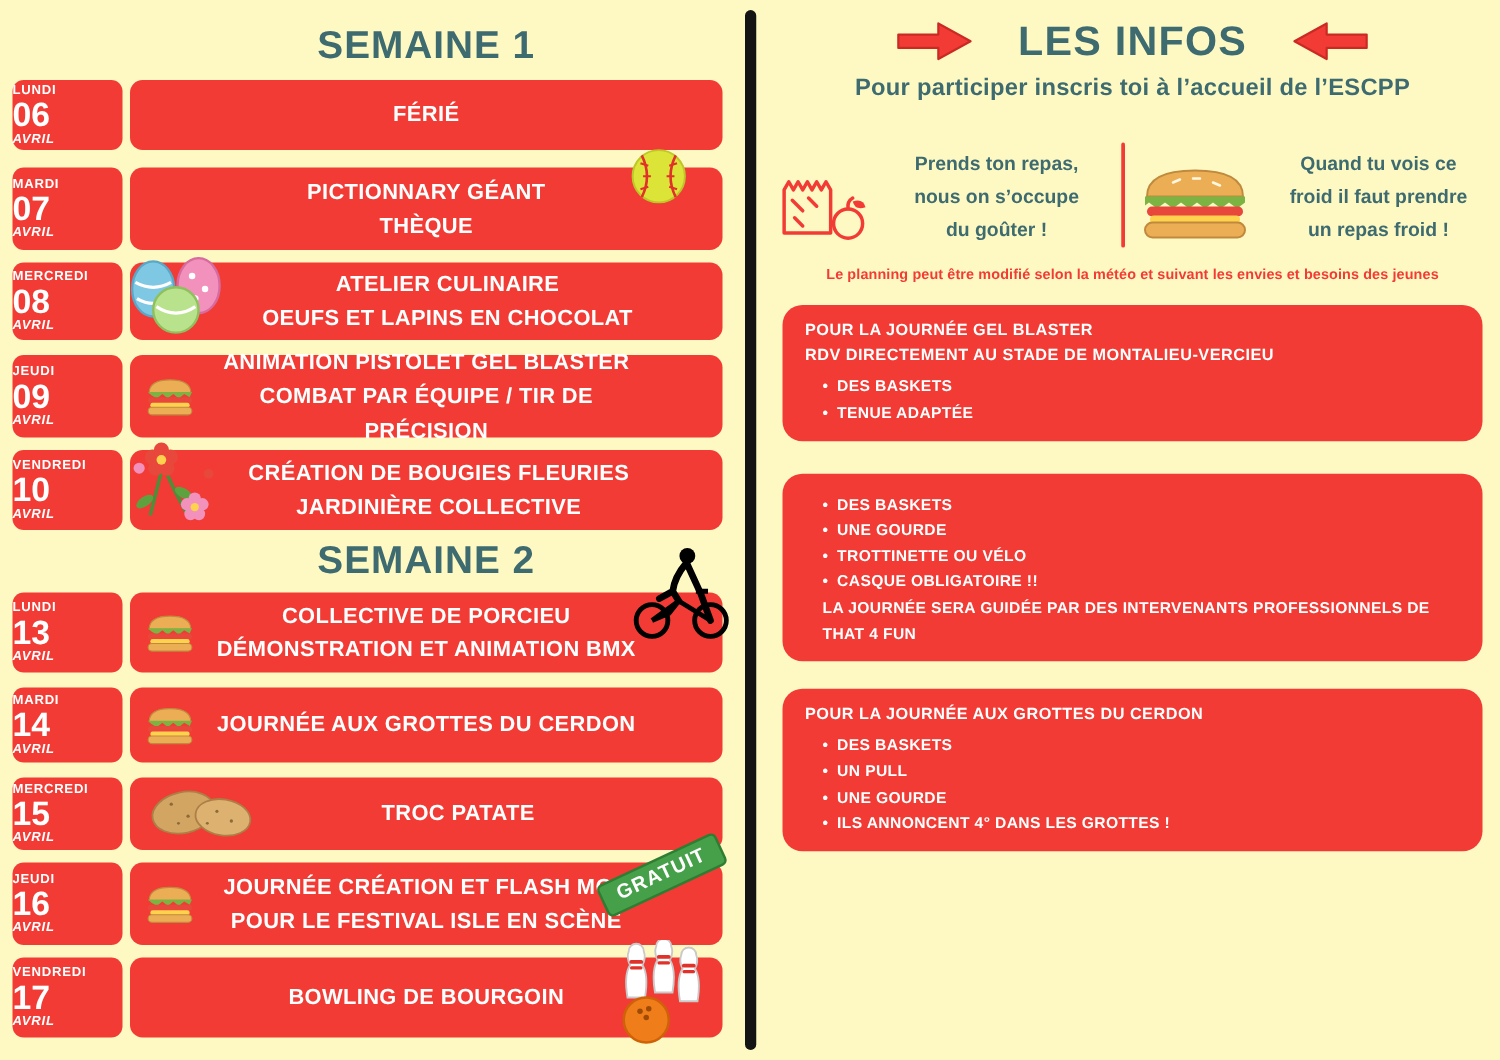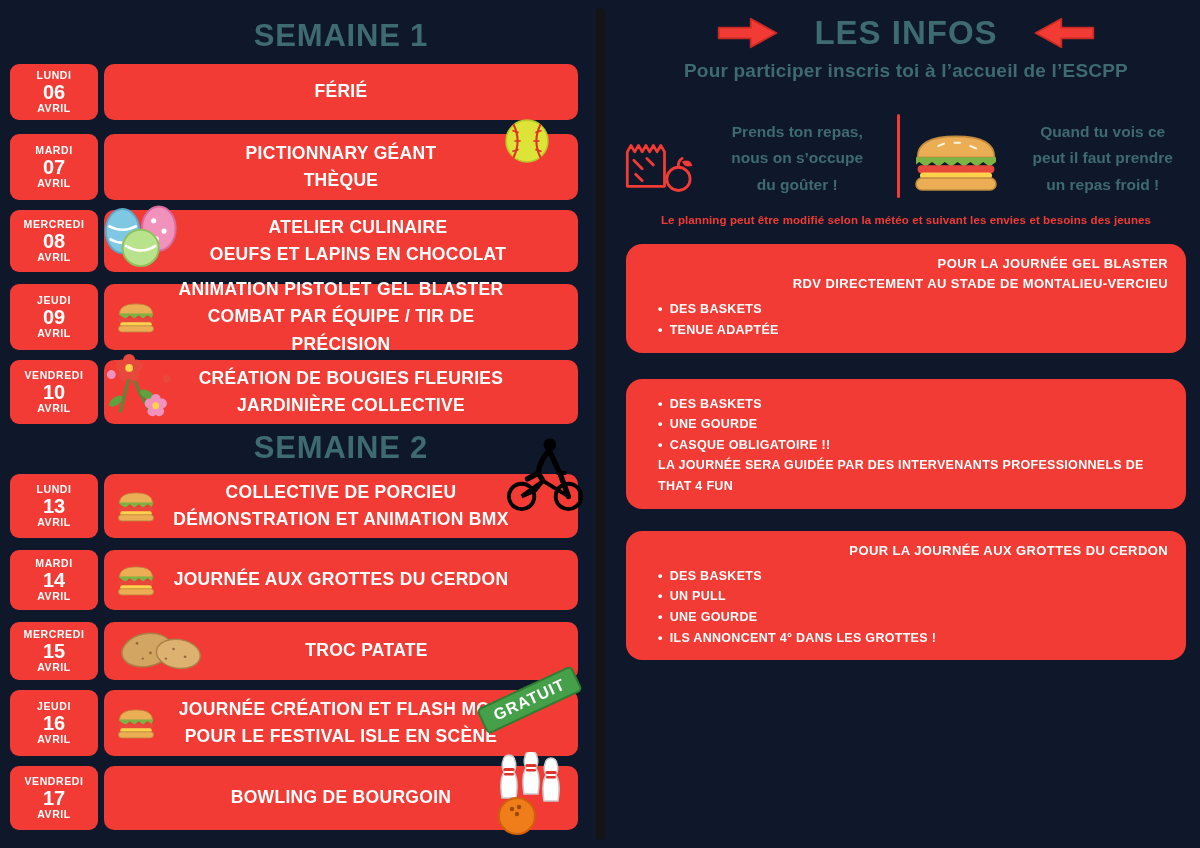--- a/index.html
+++ b/index.html
@@ -1,32 +1,32 @@
 <!DOCTYPE html>
 <html><head>
 <meta charset="utf-8">
 <style>
   html,body{margin:0;padding:0;background:#fff;}
-  .page{position:relative;width:1200px;height:848px;background:#0f172a;overflow:hidden;
+  .page{position:relative;width:1200px;height:848px;background:#fef9c3;overflow:hidden;
         font-family:"Liberation Sans","DejaVu Sans",sans-serif;}
 
   
   .left-col{position:absolute;left:0;top:0;width:596px;height:848px;padding-top:18px;box-sizing:border-box;}
   .week-title{margin:0 0 10px 104px;width:474px;text-align:center;color:#3e6b70;
               font-size:31px;font-weight:800;letter-spacing:.8px;}
   .week-title.second{margin-top:4px;margin-bottom:8px;}
   .rows{padding:0 18px 0 10px;}
   .row{position:relative;display:flex;align-items:stretch;}
   .row.h1{height:56px;} .row.h2{height:66px;}
   .mb14{margin-bottom:14px;} .mb12{margin-bottom:12px;} .mb10{margin-bottom:10px;} .mb6{margin-bottom:6px;}
   .chip{width:88px;flex:0 0 88px;background:#f23b34;border-radius:9px;color:#fff;margin-right:6px;
-        display:flex;flex-direction:column;align-items:center;justify-content:center;line-height:1.05;}
+        display:flex;flex-direction:column;justify-content:center;line-height:1.05;}
   .chip-day{font-size:10.5px;font-weight:700;letter-spacing:.6px;}
-  .chip-num{font-size:20px;font-weight:800;}
-  .chip-month{font-size:10.5px;font-weight:700;letter-spacing:.6px;}
+  .chip-num{font-size:27px;font-weight:800;}
+  .chip-month{font-size:10.5px;font-weight:700;letter-spacing:.6px;font-style:italic;}
   .bar{position:relative;flex:1;background:#f23b34;border-radius:10px;color:#fff;
        display:flex;align-items:center;justify-content:center;padding:0 56px;}
   .bar-text{text-align:center;font-weight:700;font-size:17.5px;letter-spacing:.3px;line-height:1.55;}
   .ic{display:block;}
   .ic-left{position:absolute;left:11px;top:50%;transform:translateY(-50%);width:42px;height:36px;}
   .ic-ball{position:absolute;right:28px;top:-16px;width:46px;height:46px;z-index:3;}
   .ic-eggs{position:absolute;left:88px;top:-10px;width:88px;height:70px;z-index:3;}
   .ic-flowers{position:absolute;left:88px;top:-8px;width:80px;height:74px;z-index:3;}
   .ic-potatoes{position:absolute;left:12px;top:50%;transform:translateY(-50%);width:92px;height:50px;}
   .ic-bowling{position:absolute;right:6px;top:-14px;width:88px;height:86px;z-index:3;}
@@ -48,21 +48,21 @@
   .acc-col{flex:1;text-align:center;color:#3e6b70;font-weight:700;font-size:16.5px;line-height:1.7;}
   .vred{width:3px;background:#f23b34;border-radius:2px;align-self:center;}
   .vred.h78{height:78px;} .vred.h84{height:84px;}
   .repas{display:flex;align-items:flex-end;margin-top:32px;gap:8px;}
   .repas-text{flex:1;text-align:center;color:#3e6b70;font-weight:700;font-size:15.5px;line-height:1.7;}
   .ic-snack{width:80px;height:68px;flex:0 0 80px;}
   .ic-bigsandwich{width:96px;height:72px;flex:0 0 96px;}
   .note{margin-top:16px;text-align:center;color:#f23b34;font-weight:700;font-size:11.5px;white-space:nowrap;letter-spacing:.1px;}
   .infobox{background:#f23b34;border-radius:16px;color:#fff;margin:18px 8px 0;padding:10px 18px 12px;}
   .infobox.m26{margin-top:26px;} .infobox.m22{margin-top:22px;}
-  .box-title{text-align:right;font-weight:700;font-size:13px;letter-spacing:.4px;line-height:1.55;}
+  .box-title{text-align:left;font-weight:700;font-size:13px;letter-spacing:.4px;line-height:1.55;}
   .box-list{list-style:none;margin:5px 0 0;padding:0 0 0 14px;font-size:12.5px;font-weight:700;line-height:1.65;letter-spacing:.3px;}
   .box-list li::before{content:"•";margin-right:7px;}
   .box-footer{margin:0 0 0 14px;font-size:12.5px;font-weight:700;line-height:1.65;letter-spacing:.3px;}
 </style>
 </head>
 <body>
 
 <svg width="0" height="0" style="position:absolute" aria-hidden="true">
   <defs>
     <symbol id="sym-sandwich" viewBox="0 0 48 40">
@@ -394,21 +394,21 @@
         <div>Prends ton repas,</div>
         <div>nous on s’occupe</div>
         <div>du goûter !</div>
       </div>
       <div class="vred h84"></div>
       <svg class="ic ic-bigsandwich">
           <use href="#sym-bigsandwich"></use>
         </svg>
       <div class="repas-text">
         <div>Quand tu vois ce</div>
-        <div>peut il faut prendre</div>
+        <div>froid il faut prendre</div>
         <div>un repas froid !</div>
       </div>
     </div>
 
     <div class="note">Le planning peut être modifié selon la météo et suivant les envies et besoins des jeunes</div>
 
     <div class="infobox">
       <div class="box-title">
         <div>POUR LA JOURNÉE GEL BLASTER</div>
         <div>RDV DIRECTEMENT AU STADE DE MONTALIEU-VERCIEU</div>
@@ -416,20 +416,21 @@
       <ul class="box-list">
         <li>DES BASKETS</li>
         <li>TENUE ADAPTÉE</li>
       </ul>
     </div>
 
     <div class="infobox m26">
       <ul class="box-list">
         <li>DES BASKETS</li>
         <li>UNE GOURDE</li>
+        <li>TROTTINETTE OU VÉLO</li>
         <li>CASQUE OBLIGATOIRE !!</li>
       </ul>
       <div class="box-footer">LA JOURNÉE SERA GUIDÉE PAR DES INTERVENANTS PROFESSIONNELS DE THAT 4 FUN</div>
     </div>
 
     <div class="infobox m22">
       <div class="box-title">
         <div>POUR LA JOURNÉE AUX GROTTES DU CERDON</div>
       </div>
       <ul class="box-list">

